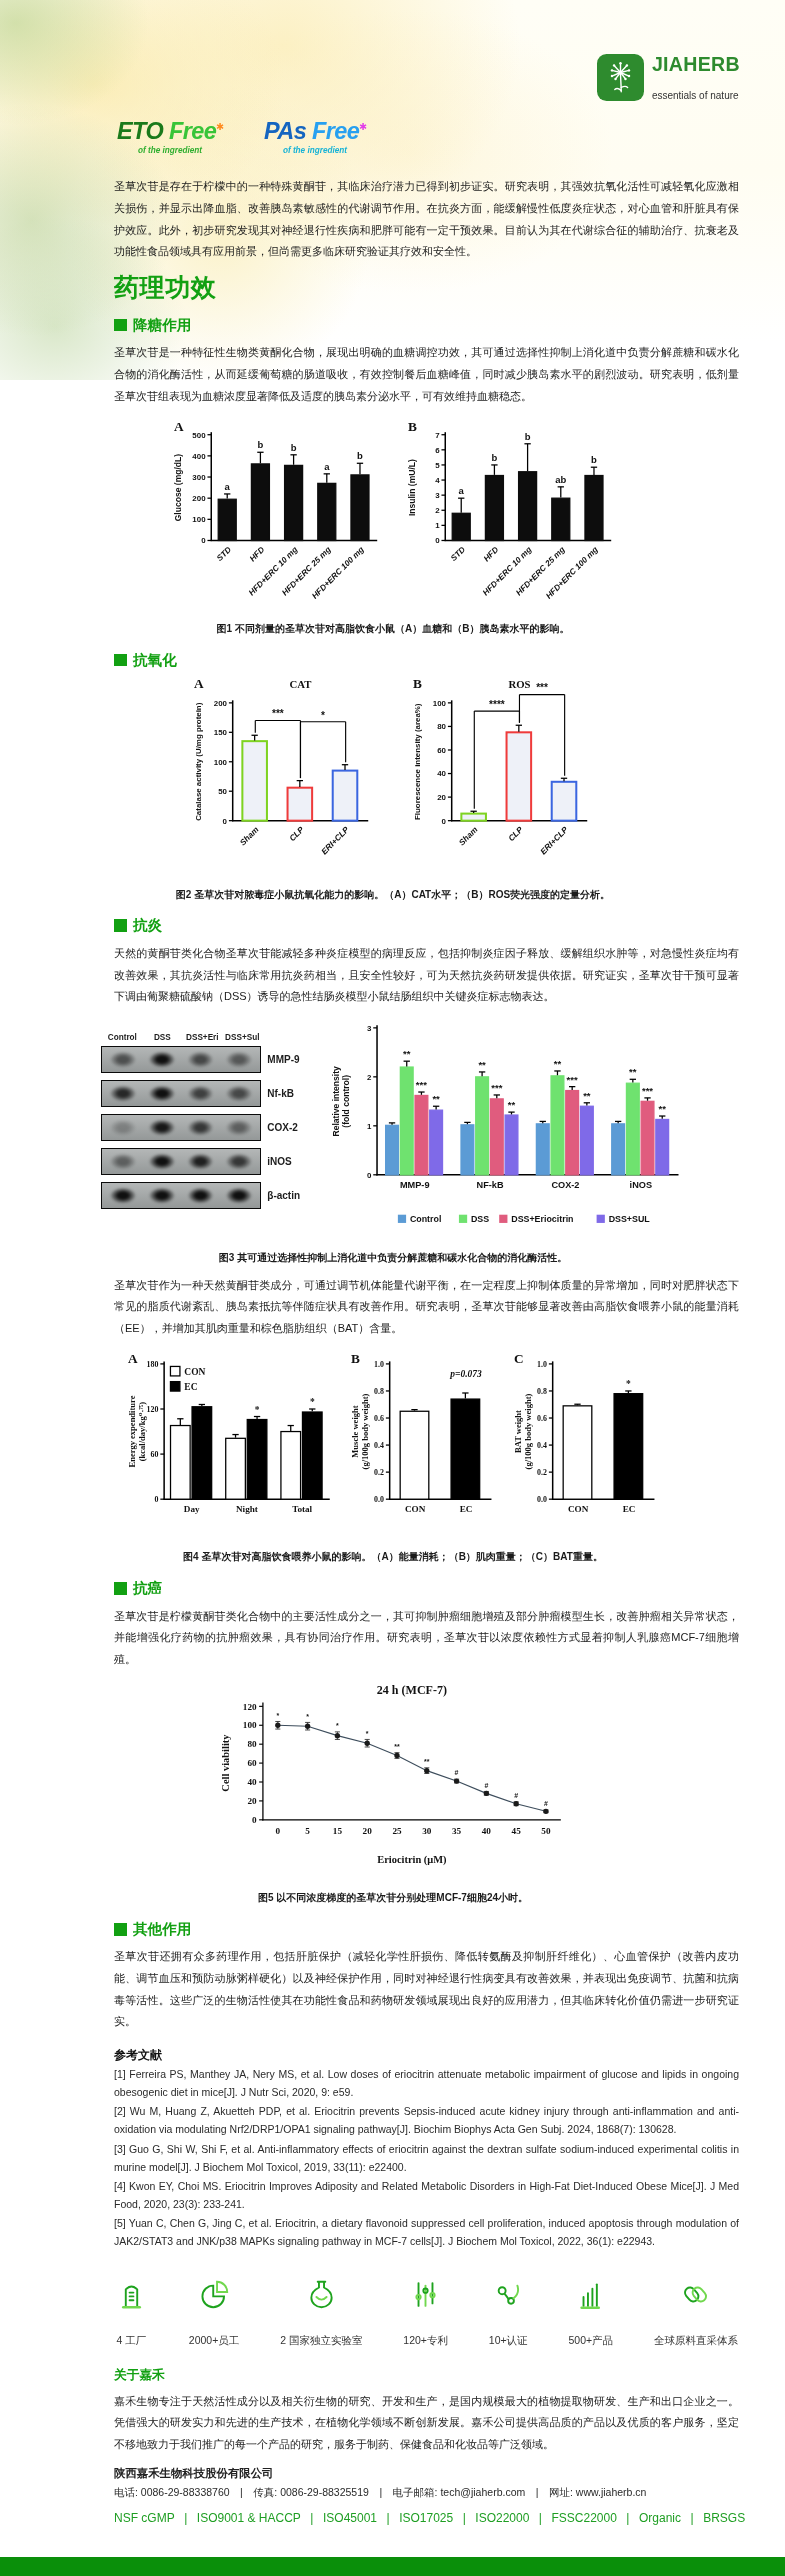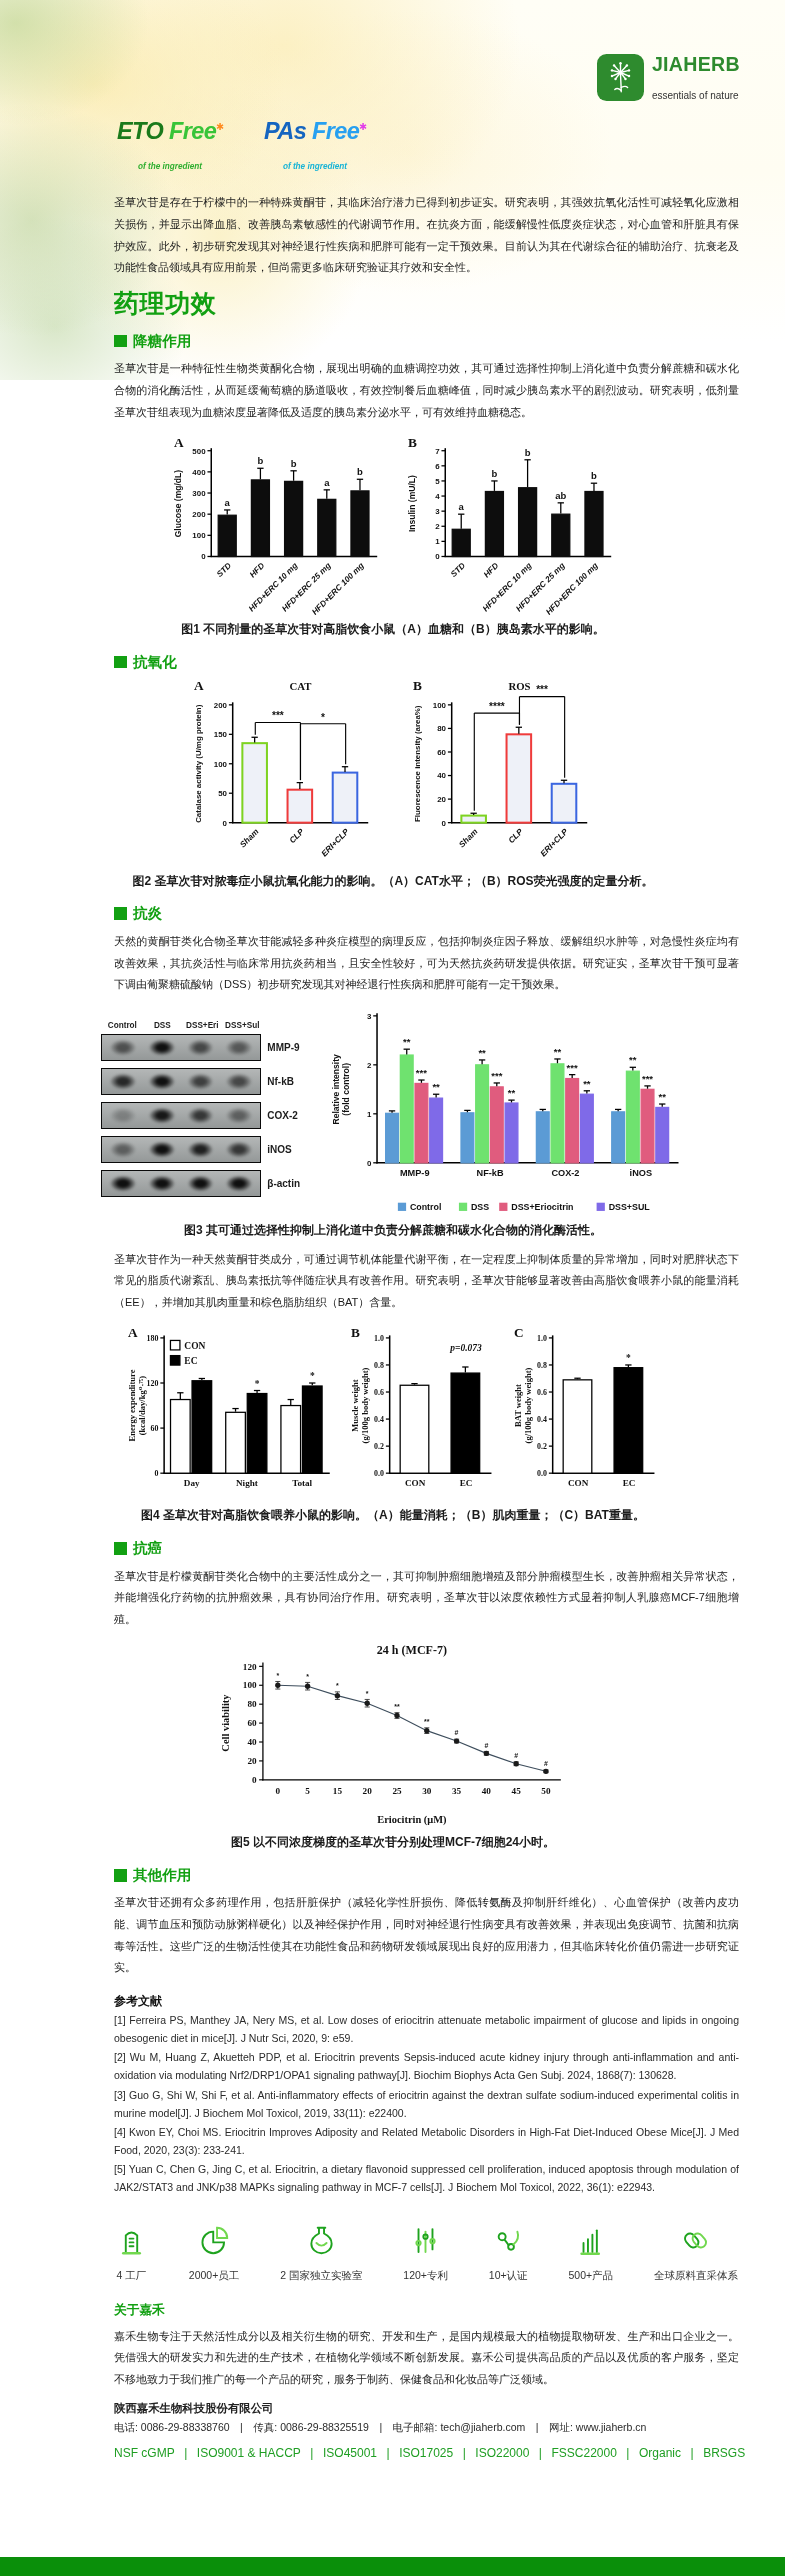--- a/index.html
+++ b/index.html
@@ -20,55 +20,55 @@
   
   .logo-row{display:flex;justify-content:flex-end;padding:54px 46px 0 0;}
   .logo{display:flex;gap:8.2px;align-items:center;}
   .logo-box{width:47px;height:47px;background:#2e8b2e;border-radius:9.5px;display:flex;align-items:center;justify-content:center;flex:0 0 auto;}
   .logo-texts{display:flex;flex-direction:column;justify-content:space-between;height:46px;padding-top:1.3px;}
   .logo-name{font-size:19.6px;font-weight:800;color:#2e8b2e;letter-spacing:0.3px;line-height:1;}
   .logo-tag{font-size:10px;color:#333;line-height:1;}
   .badges{display:flex;gap:41px;margin:19px 0 0 117px;}
   .badge{text-align:center;}
   .badge-main{font-style:italic;font-weight:800;font-size:23.5px;line-height:1;letter-spacing:-0.6px;}
-  .badge-sub{font-style:italic;font-weight:700;font-size:8.2px;margin-top:18px;}
+  .badge-sub{font-style:italic;font-weight:700;font-size:8.2px;margin-top:2px;}
   .badge-eto .w1{color:#1b7a1b;} .badge-eto .w2{color:#38c438;} .badge-eto .badge-sub{color:#2fae2f;}
   .badge-pas .w1{color:#1565c0;} .badge-pas .w2{color:#27a0f0;} .badge-pas .badge-sub{color:#17b3d6;}
   .sparks{font-style:normal;font-size:9.5px;vertical-align:super;letter-spacing:-1.3px;}
   .badge-eto .sparks{color:#ff8a1e;} .badge-pas .sparks{color:#e23ce8;}
   
   .body-text{padding:0 47px 0 114px;font-size:11px;line-height:21.6px;color:#1b1b1b;text-align:justify;}
   .intro{margin-top:21.6px;}
   .main-title{margin:6px 0 0 114px;font-size:25px;font-weight:900;color:#12a012;letter-spacing:0.6px;line-height:1.1;}
   .sec-head{display:flex;align-items:center;gap:6.3px;margin:16.5px 0 0 114px;}
   .sec-square{width:12.7px;height:12.7px;background:#12a012;flex:0 0 auto;}
   .sec-title{font-size:14.6px;font-weight:800;color:#12a012;line-height:1;}
   .para{margin-top:10px;}
   
   .fig{margin:7.6px 0 0 0;text-align:center;}
   .fig-row{display:flex;justify-content:center;align-items:center;}
   .g40{gap:25px;} .g56{gap:35px;} .g30{gap:19px;} .g22{gap:14px;}
   figure{margin:0;}
-  figcaption{margin-top:4px;font-size:12px;font-weight:700;color:#1b1b1b;}
+  figcaption{margin-top:21px;font-size:10px;font-weight:700;color:#1b1b1b;}
   .chart{display:inline-block;}
   
   .blot{width:210px;display:flex;flex-direction:column;justify-content:center;text-align:left;}
   .blot-cols{display:flex;width:160px;margin:0 0 3.8px 1.3px;}
   .blot-cols span{flex:1;text-align:center;font-weight:700;font-size:8.2px;}
   .blot-row{display:flex;align-items:center;margin-bottom:7px;}
   .blot-box{width:160px;height:27px;border:1.6px solid #0a0a0a;background:linear-gradient(180deg,#b4b7b7,#949898);display:flex;align-items:center;padding:0 1.9px;box-sizing:border-box;}
   .blot-band{flex:1;height:17px;margin:0 2.5px;filter:blur(0.8px);}
   .blot-label{margin-left:6.3px;font-weight:700;font-size:10px;}
   
   .refs{padding:0 47px 0 114px;margin-top:14px;}
   .refs-title{font-size:12px;font-weight:800;color:#111;}
   .ref-item{font-size:10.5px;line-height:18px;color:#2a2a2a;margin-top:1.3px;text-align:justify;}
   
   .stats{display:flex;justify-content:space-between;align-items:flex-end;padding:0 48px 0 115px;margin-top:28px;}
-  .stat{display:flex;flex-direction:column;align-items:center;gap:12px;}
+  .stat{display:flex;flex-direction:column;align-items:center;gap:23px;}
   .stat svg{width:33px;height:33px;}
   .stat-label{font-size:10.5px;color:#333;white-space:nowrap;}
   
   .about-title{margin:19px 0 0 114px;font-size:12.7px;font-weight:800;color:#12a012;}
   .about-body{margin-top:6.3px;}
   .footer-info{padding:0 47px 0 114px;margin-top:10px;}
   .company-name{font-size:11.4px;font-weight:800;color:#222;}
   .company-line{font-size:10.5px;color:#2a2a2a;margin-top:4.4px;}
   .certs{display:flex;gap:9.5px;align-items:center;margin-top:11.4px;font-size:12px;color:#1f9e23;flex-wrap:nowrap;}
   .cert-item{white-space:nowrap;}
@@ -318,21 +318,21 @@
               <text x="206.66666666666663" y="25.97999999999999" text-anchor="middle" font-size="16" font-weight="700" fill="#111" font-family="&quot;Liberation Sans&quot;,&quot;DejaVu Sans&quot;,sans-serif">***</text>
             </svg></div>
       </div>
       <figcaption>图2 圣草次苷对脓毒症小鼠抗氧化能力的影响。（A）CAT水平；（B）ROS荧光强度的定量分析。</figcaption>
     </figure>
 
     <div class="sec-head">
       <span class="sec-square"></span>
       <span class="sec-title">抗炎</span>
     </div>
-    <p class="body-text para">天然的黄酮苷类化合物圣草次苷能减轻多种炎症模型的病理反应，包括抑制炎症因子释放、缓解组织水肿等，对急慢性炎症均有改善效果，其抗炎活性与临床常用抗炎药相当，且安全性较好，可为天然抗炎药研发提供依据。研究证实，圣草次苷干预可显著下调由葡聚糖硫酸钠（DSS）初步研究发现其对神经退行性疾病和肥胖可能有一定干预效果。</p>
+    <p class="body-text para">天然的黄酮苷类化合物圣草次苷能减轻多种炎症模型的病理反应，包括抑制炎症因子释放、缓解组织水肿等，对急慢性炎症均有改善效果，其抗炎活性与临床常用抗炎药相当，且安全性较好，可为天然抗炎药研发提供依据。研究证实，圣草次苷干预可显著下调由葡聚糖硫酸钠（DSS）诱导的急性结肠炎模型小鼠结肠组织中关键炎症标志物表达。</p>
     <figure class="fig">
       <div class="fig-row g30">
         <div class="blot">
             <div class="blot-cols">
               <span>Control</span>
               <span>DSS</span>
               <span>DSS+Eri</span>
               <span>DSS+Sul</span>
             </div>
             <div class="blot-row">

